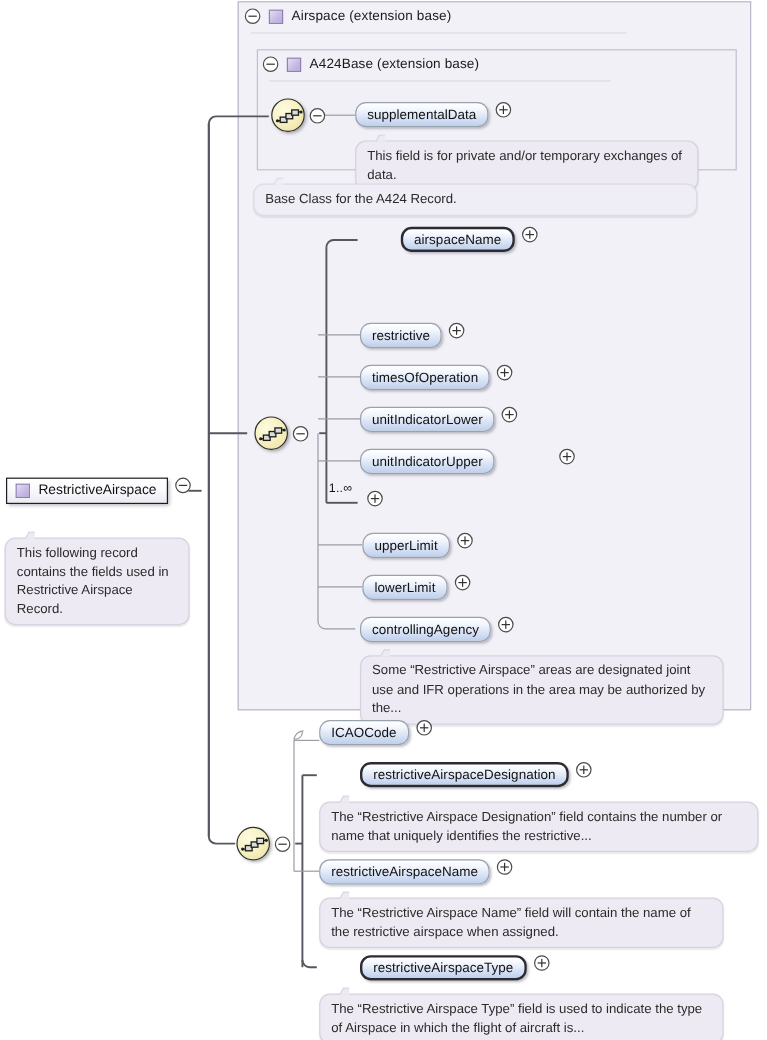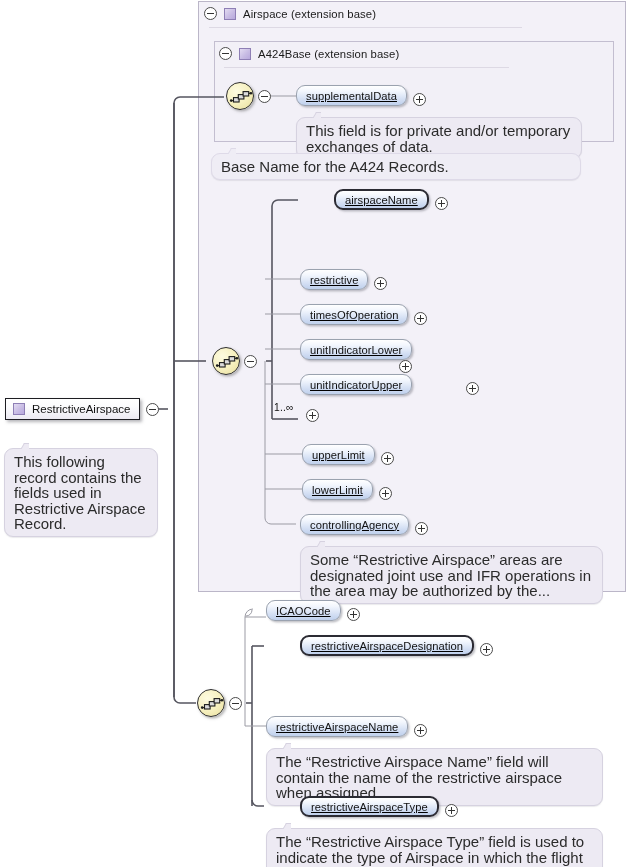--- a/index.html
+++ b/index.html
@@ -72,23 +72,22 @@
   }
   .pmcircle.plus::after {
     content:"";
     position:absolute; left:5px; top:2px;
     width:1px; height:7px; background:#333;
   }
 
   
   .node {
     position:absolute;
-    display:flex; align-items:flex-end;
+    display:flex; align-items:flex-start;
     white-space:nowrap;
-    text-decoration:underline;
   }
   .nbox {
     position:relative;
     border-radius: 9px;
     box-sizing:border-box;
     height:21px;
     display:flex; align-items:center; justify-content:center;
     padding: 0 9px;
     font-size: 11.2px;
     color:#111;
@@ -121,42 +120,42 @@
     border:1.5px solid #2e2e2e;
     box-sizing:border-box;
     position:relative;
     box-shadow: 1.5px 1.5px 2.5px rgba(110,110,110,.5);
     flex:0 0 auto;
   }
   .seqcircle svg { position:absolute; left:0; top:0; }
   .seq .pmcircle { margin-left:4px; }
 
   
-  .rootnode { position:absolute; display:flex; align-items:center; }
+  .rootnode { position:absolute; display:flex; }
   .rootbox {
     display:flex; align-items:center; gap:7px;
     background: linear-gradient(180deg,#ffffff 0%,#fbfbfd 40%,#eceaf2 100%);
     border:1.6px solid #1d1d22;
     box-shadow: 2px 2px 3px rgba(110,110,118,.5);
     padding: 3px 9px 3px 7px;
     height:22px;
     box-sizing:border-box;
   }
   .rootbox .rtitle { font-size:11.5px; color:#111; white-space:nowrap; }
   .rootnode .pmcircle { margin-left:6px; }
 
   
   .anno {
     position:absolute;
     background:#edeaf3;
     border:1px solid #d6d2e0;
     border-radius:9px;
     box-sizing:border-box;
     padding:5px 9px 4px 9px;
-    font-size:15px;
+    font-size:11px;
     color:#2b2b2b;
     line-height:15.5px;
     box-shadow: 0 1px 1px rgba(140,140,150,.18);
   }
   .anno.light { background:#efedf5; border-color:#dedae8; }
   .anno .tab {
     position:absolute;
     top:-6px; left:11px;
     width:13px; height:6px;
     overflow:hidden;
@@ -317,21 +316,21 @@
     </div>
     <span class="pmcircle plus"></span>
   </div>
   <div class="anno" style="left:296px; top:117px; width:286px;">
     <span class="tab"></span>
     <span>This field is for private and/or temporary exchanges of data.</span>
   </div>
 
   <div class="anno light" style="left:211px; top:153px; width:370px;">
     <span class="tab"></span>
-    <span>Base Name for the A424 Records.</span>
+    <span>Base Class for the A424 Record.</span>
   </div>
 
   <div class="node" style="left:298px; top:189px;">
     <div class="nbox required">
       <span>airspaceName</span>
     </div>
     <span class="pmcircle plus"></span>
   </div>
 
   <div class="node" style="left:300px; top:269px;">
@@ -341,21 +340,21 @@
     <span class="pmcircle plus"></span>
   </div>
 
   <div class="node" style="left:300px; top:304px;">
     <div class="nbox optional">
       <span>timesOfOperation</span>
     </div>
     <span class="pmcircle plus"></span>
   </div>
 
-  <div class="node" style="left:300px; top:339px;flex-direction:column;">
+  <div class="node" style="left:300px; top:339px;">
     <div class="nbox optional">
       <span>unitIndicatorLower</span>
     </div>
     <span class="pmcircle plus"></span>
   </div>
 
   <div class="node" style="left:300px; top:374px;gap:48px;">
     <div class="nbox optional">
       <span>unitIndicatorUpper</span>
     </div>
@@ -398,20 +397,24 @@
     </div>
     <span class="pmcircle plus"></span>
   </div>
 
   <div class="node" style="left:264px; top:635px;">
     <div class="nbox required">
       <span>restrictiveAirspaceDesignation</span>
     </div>
     <span class="pmcircle plus"></span>
   </div>
+  <div class="anno" style="left:266px; top:668px; width:366px;">
+    <span class="tab"></span>
+    <span>The “Restrictive Airspace Designation” field contains the number or name that uniquely identifies the restrictive...</span>
+  </div>
 
   <div class="node" style="left:266px; top:716px;">
     <div class="nbox optional">
       <span>restrictiveAirspaceName</span>
     </div>
     <span class="pmcircle plus"></span>
   </div>
   <div class="anno" style="left:266px; top:748px; width:337px;">
     <span class="tab"></span>
     <span>The “Restrictive Airspace Name” field will contain the name of the restrictive airspace when assigned.</span>

